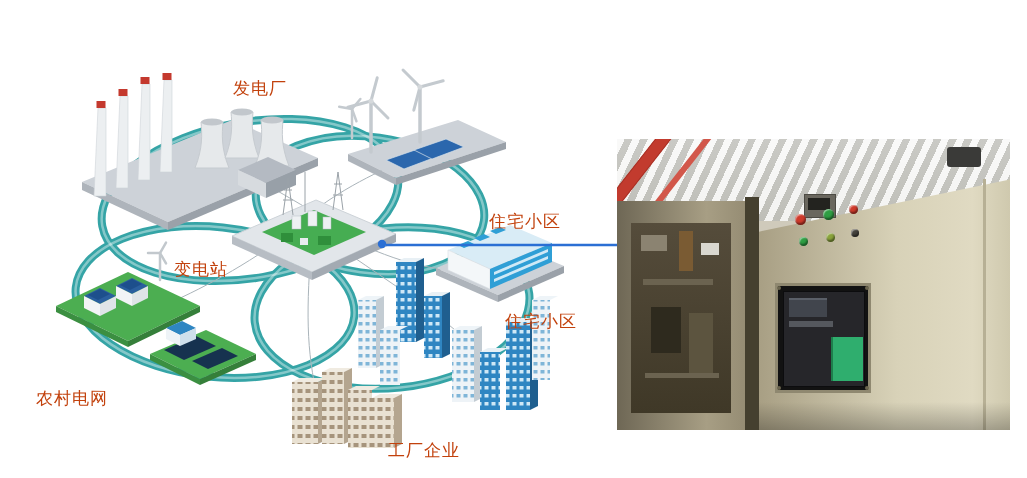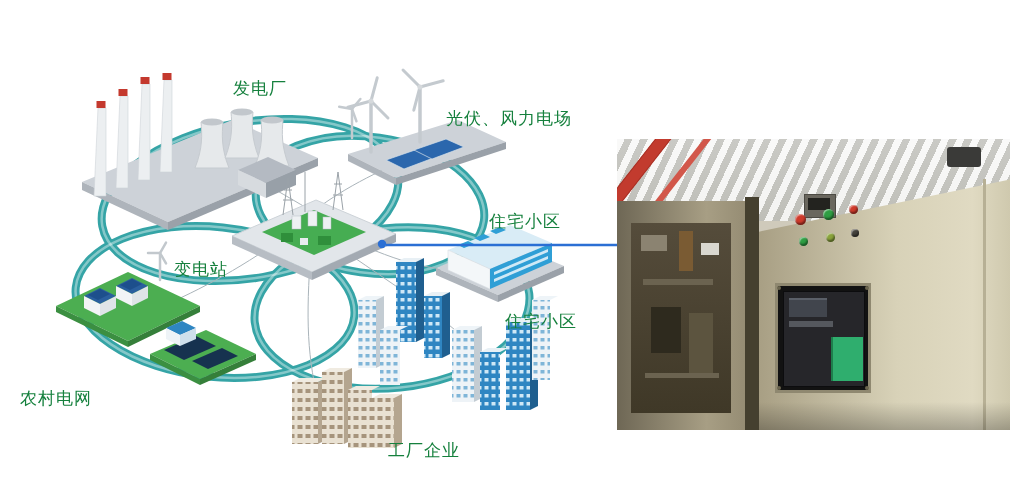--- a/index.html
+++ b/index.html
@@ -2,21 +2,21 @@
 <html><head>
 <meta charset="utf-8">
 <style>
   html,body{margin:0;padding:0;background:#ffffff;}
   #stage{
     position:relative;width:1027px;height:478px;background:#ffffff;
     overflow:hidden;font-family:"Liberation Sans",sans-serif;
   }
   #art{position:absolute;left:0;top:0;}
   .lbl{
-    position:absolute;font-size:17px;color:#15803d;letter-spacing:1px;
+    position:absolute;font-size:17px;color:#c2410c;letter-spacing:1px;
     white-space:nowrap;font-weight:500;
   }
   .photo{
     position:absolute;left:617px;top:139px;width:393px;height:291px;
     overflow:hidden;background:#cfcabb;
   }
   .ph{position:absolute;}
   .ceil{
     left:0;top:0;width:393px;height:82px;
     background:
@@ -268,25 +268,24 @@
       <polygon points="180,335 196,328 196,339 180,346" fill="#cfe0ec"></polygon>
     </g>
 
     <g>
       <line x1="386" y1="245" x2="620" y2="245" stroke="#2b6fd4" stroke-width="2.5"></line>
       <circle cx="382" cy="244" r="4.2" fill="#2b6fd4"></circle>
     </g>
   </svg>
 
   <div class="lbl" style="left:233px;top:77px">发电厂</div>
-  <div class="lbl" style="left:446px;top:107px">光伏、风力电场</div>
   <div class="lbl" style="left:489px;top:210px">住宅小区</div>
   <div class="lbl" style="left:174px;top:258px">变电站</div>
   <div class="lbl" style="left:505px;top:310px">住宅小区</div>
-  <div class="lbl" style="left:20px;top:387px">农村电网</div>
+  <div class="lbl" style="left:36px;top:387px">农村电网</div>
   <div class="lbl" style="left:388px;top:439px">工厂企业</div>
 
   <div class="photo">
     <div class="ph ceil"></div>
     <div class="ph pipe" style="left:52px;top:-18px;width:13px;height:130px"></div>
     <div class="ph pipe2" style="left:96px;top:-12px;width:6px;height:115px"></div>
     <div class="ph vent" style="left:330px;top:8px;width:34px;height:20px"></div>
 
     <div class="ph leftcab"></div>
     <div class="ph leftinner">

